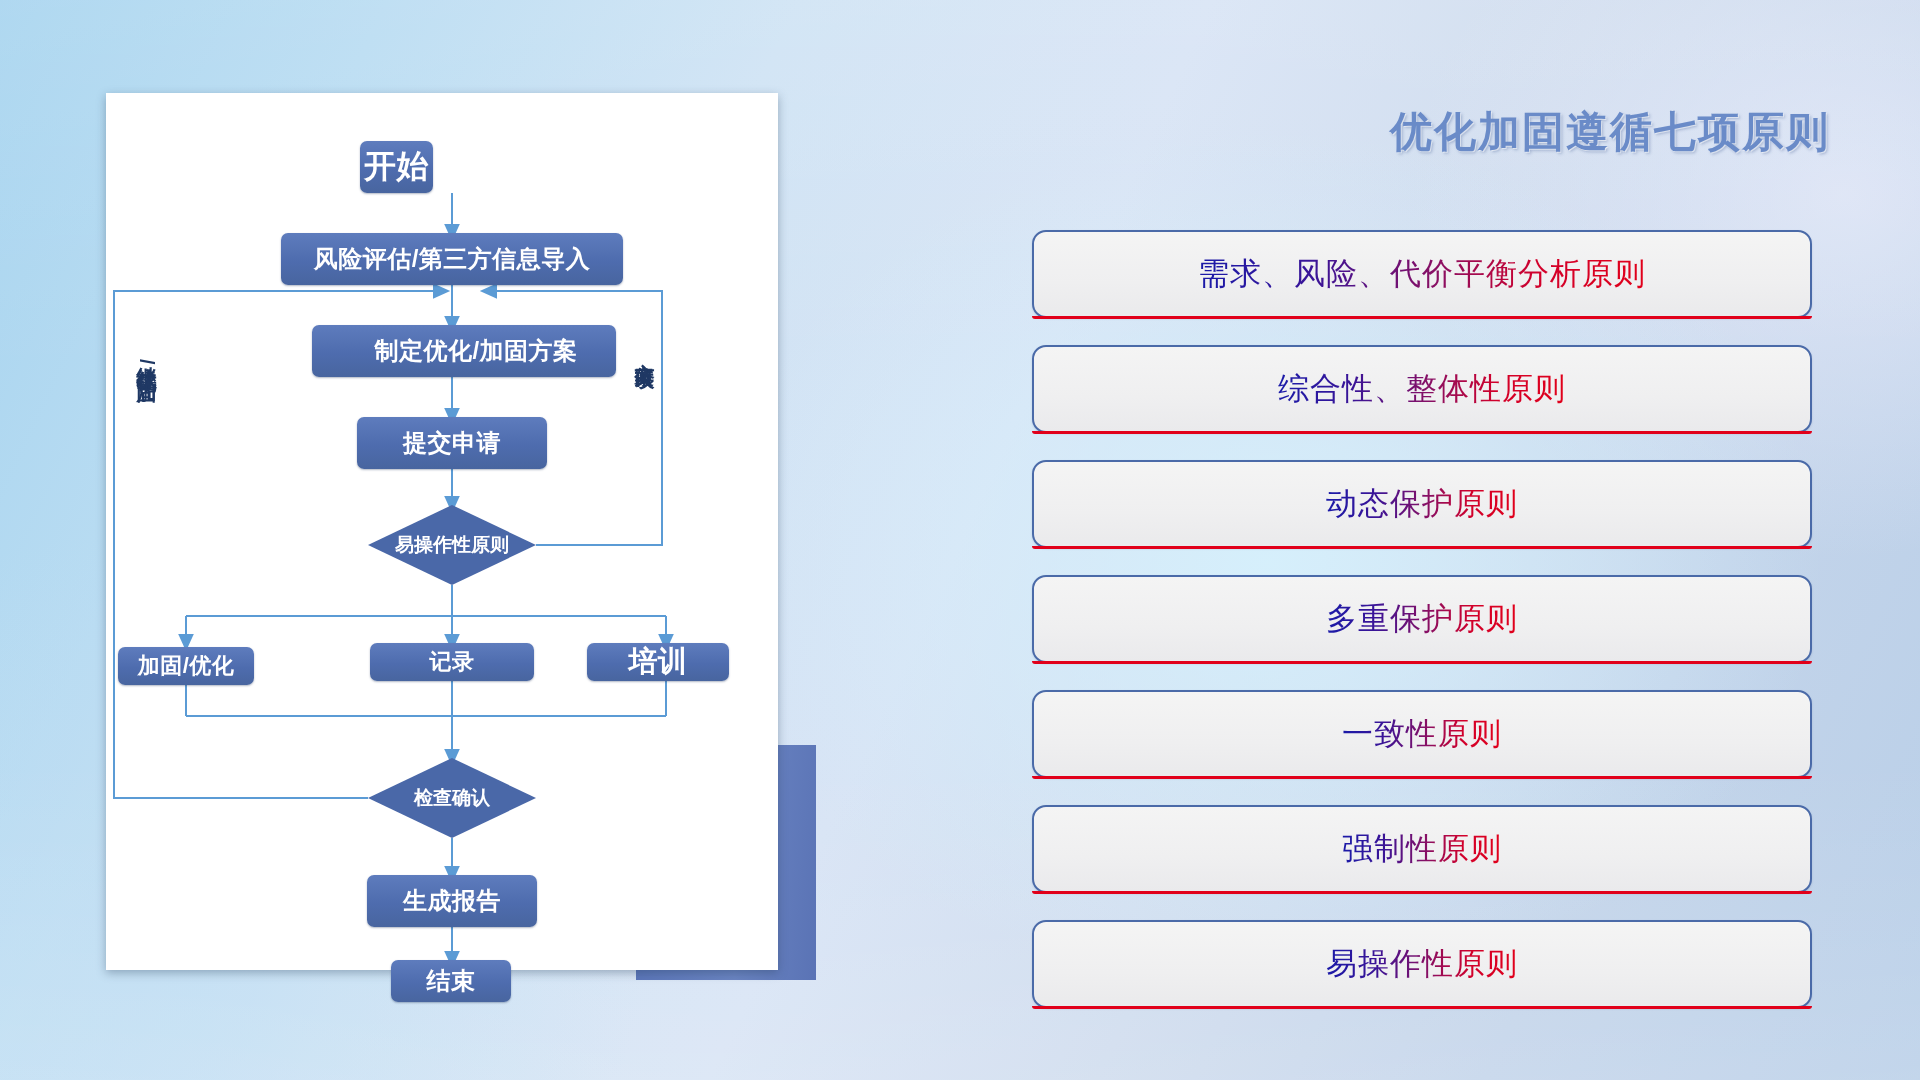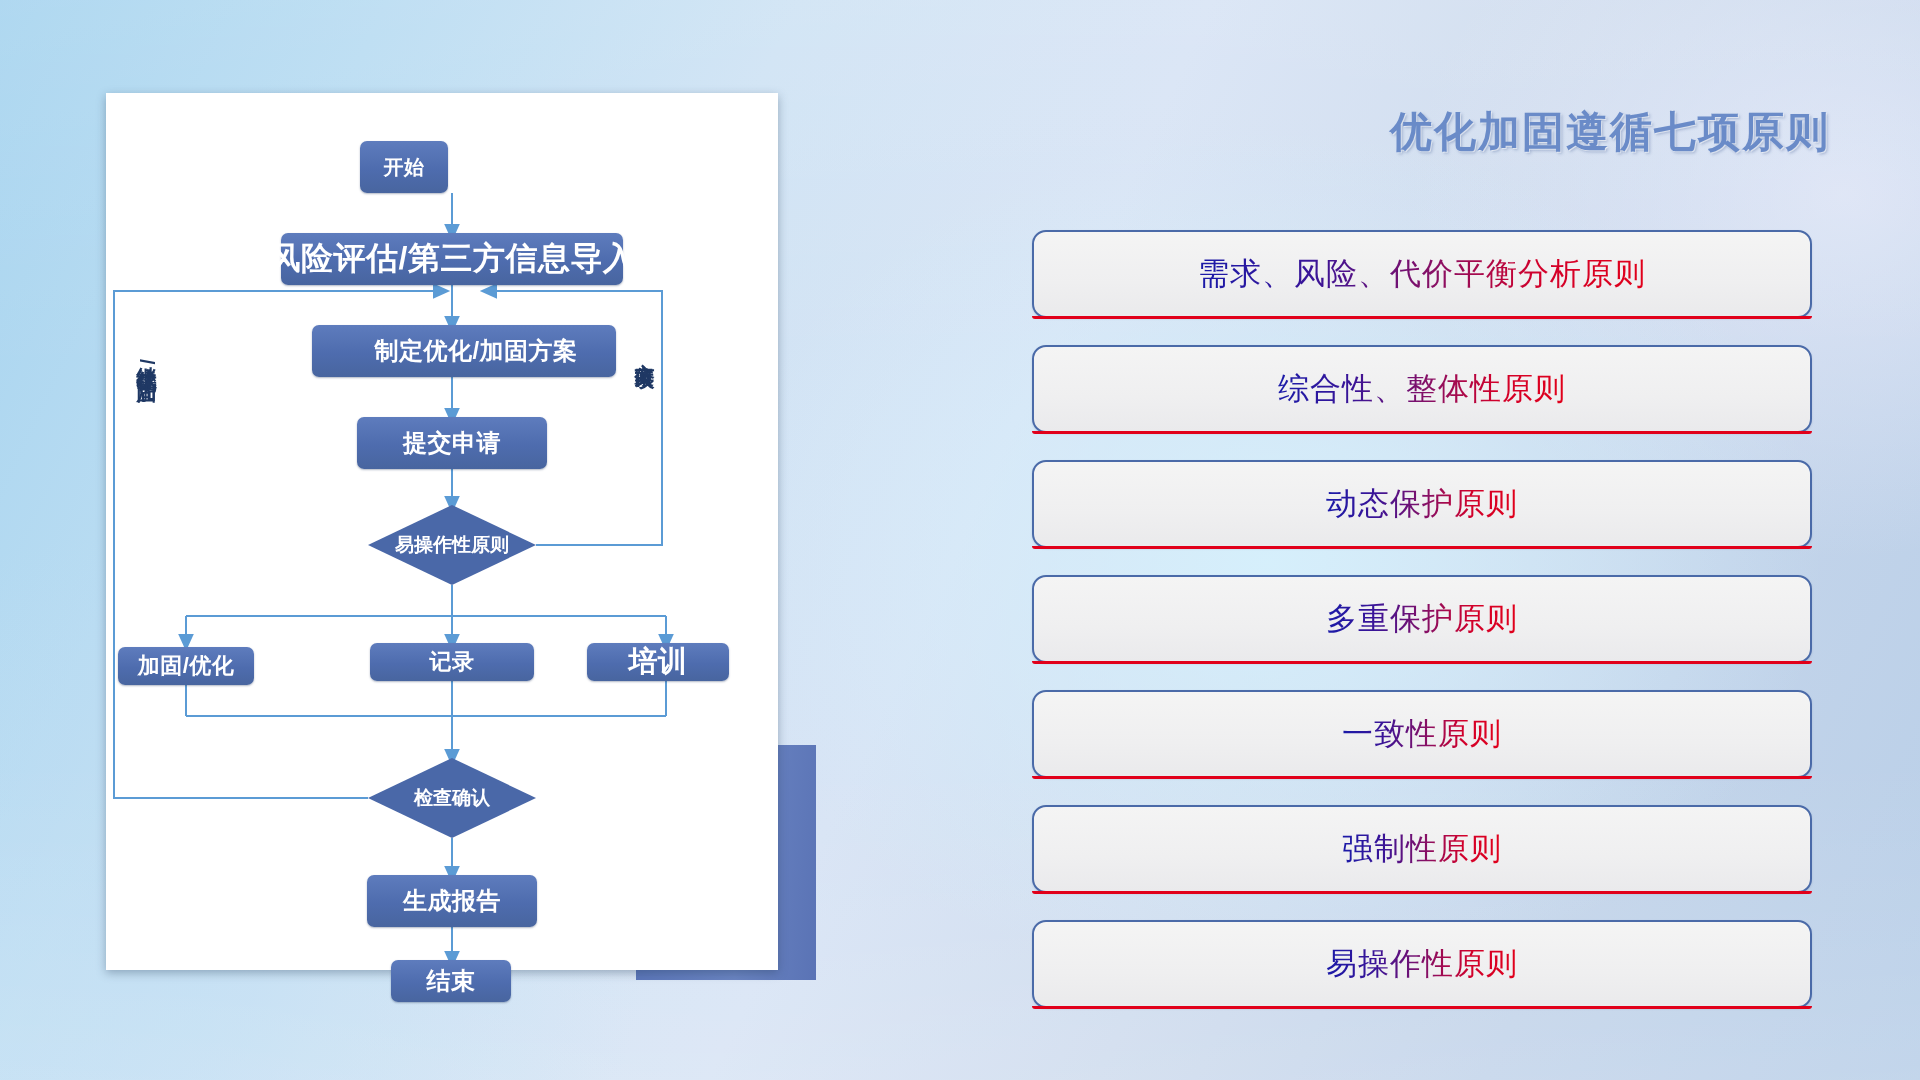--- a/index.html
+++ b/index.html
@@ -141,23 +141,23 @@
       <line x1="346" y1="834" x2="346" y2="867" marker-end="url(#ar)"></line>
 
       <polyline points="262,705 8,705 8,198 312,198"></polyline>
       <line x1="300" y1="198" x2="336" y2="198" marker-end="url(#ar)"></line>
 
       <polyline points="430,452 556,452 556,198 404,198"></polyline>
       <line x1="416" y1="198" x2="382" y2="198" marker-end="url(#ar)"></line>
     </g>
   </svg>
 
-  <div class="node" style="left:254px;top:48px;width:88px;height:52px;font-size:20px;">开始</div>
-
-  <div class="node" style="left:175px;top:140px;width:342px;height:52px;font-size:32px;">风险评估/第三方信息导入</div>
+  <div class="node" style="left:254px;top:48px;width:73px;height:52px;font-size:32px;">开始</div>
+
+  <div class="node" style="left:175px;top:140px;width:342px;height:52px;font-size:24px;">风险评估/第三方信息导入</div>
 
   <div class="node" style="left:206px;top:232px;width:280px;height:52px;font-size:24px;padding-left:24px;">制定优化/加固方案</div>
 
   <div class="node" style="left:251px;top:324px;width:190px;height:52px;font-size:24px;">提交申请</div>
 
   <div class="diamond-wrap" style="left:262px;top:412px;width:168px;height:80px;">
     <svg width="168" height="80" viewBox="0 0 168 80">
       <polygon points="84,0 168,40 84,80 0,40" fill="#4a68a8"></polygon>
     </svg>
     <div class="diamond-label" style="font-size:19px;">易操作性原则</div>

